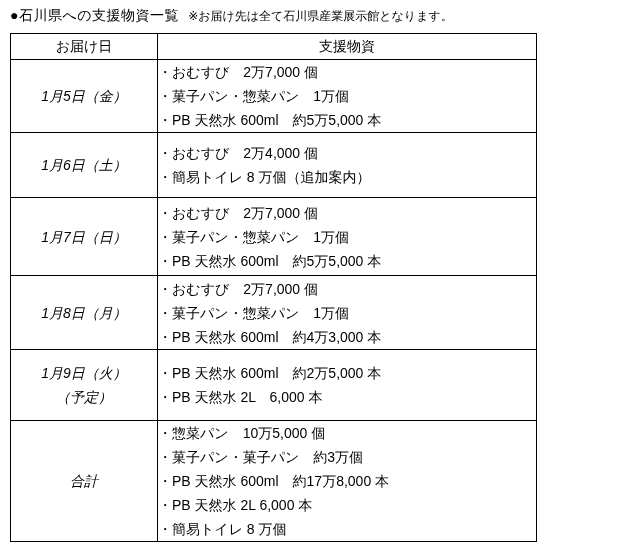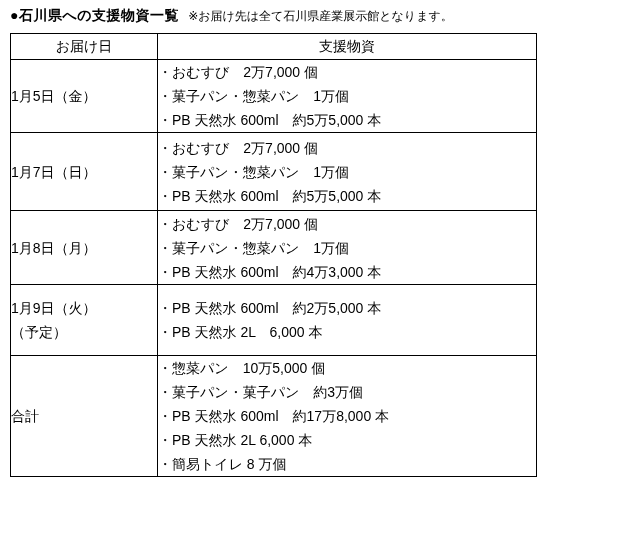--- a/index.html
+++ b/index.html
@@ -16,21 +16,21 @@
     overflow: hidden;
   }
   .title {
     position: absolute;
     left: 10px;
     top: 7px;
     font-size: 14px;
     white-space: nowrap;
   }
   .title-heading {
-    font-weight: 700;
+    font-weight: 400;
     letter-spacing: 0.5px;
   }
   .title-note {
     font-weight: 400;
     font-size: 12px;
     margin-left: 9px;
   }
   table.supply-table {
     position: absolute;
     left: 10px;
@@ -46,22 +46,24 @@
     font-weight: 400;
     padding: 0;
   }
   col.col-date { width: 147px; }
   .supply-table th {
     height: 25px;
     text-align: center;
     vertical-align: middle;
   }
   .date-cell {
+    text-align: center;
     vertical-align: middle;
     line-height: 24px;
+    font-style: italic;
   }
   .items-cell {
     vertical-align: middle;
     line-height: 24px;
     padding: 2px 6px 2px 9px;
     margin-top: 38px;
   }
   .item-line { white-space: nowrap; }
   tr.r0 { height: 73px; }
   tr.r1 { height: 65px; }
@@ -90,20 +92,29 @@
   </thead>
   <tbody>
     <tr class="r0">
       <td class="date-cell">
         <div>1月5日（金）</div>
       </td>
       <td class="items-cell">
         <div class="item-line">・おむすび　2万7,000 個</div>
         <div class="item-line">・菓子パン・惣菜パン　1万個</div>
         <div class="item-line">・PB 天然水 600ml　約5万5,000 本</div>
+      </td>
+    </tr>
+    <tr class="r1">
+      <td class="date-cell">
+        <div>1月6日（土）</div>
+      </td>
+      <td class="items-cell">
+        <div class="item-line">・おむすび　2万4,000 個</div>
+        <div class="item-line">・簡易トイレ 8 万個（追加案内）</div>
       </td>
     </tr>
     <tr class="r2">
       <td class="date-cell">
         <div>1月7日（日）</div>
       </td>
       <td class="items-cell">
         <div class="item-line">・おむすび　2万7,000 個</div>
         <div class="item-line">・菓子パン・惣菜パン　1万個</div>
         <div class="item-line">・PB 天然水 600ml　約5万5,000 本</div>

